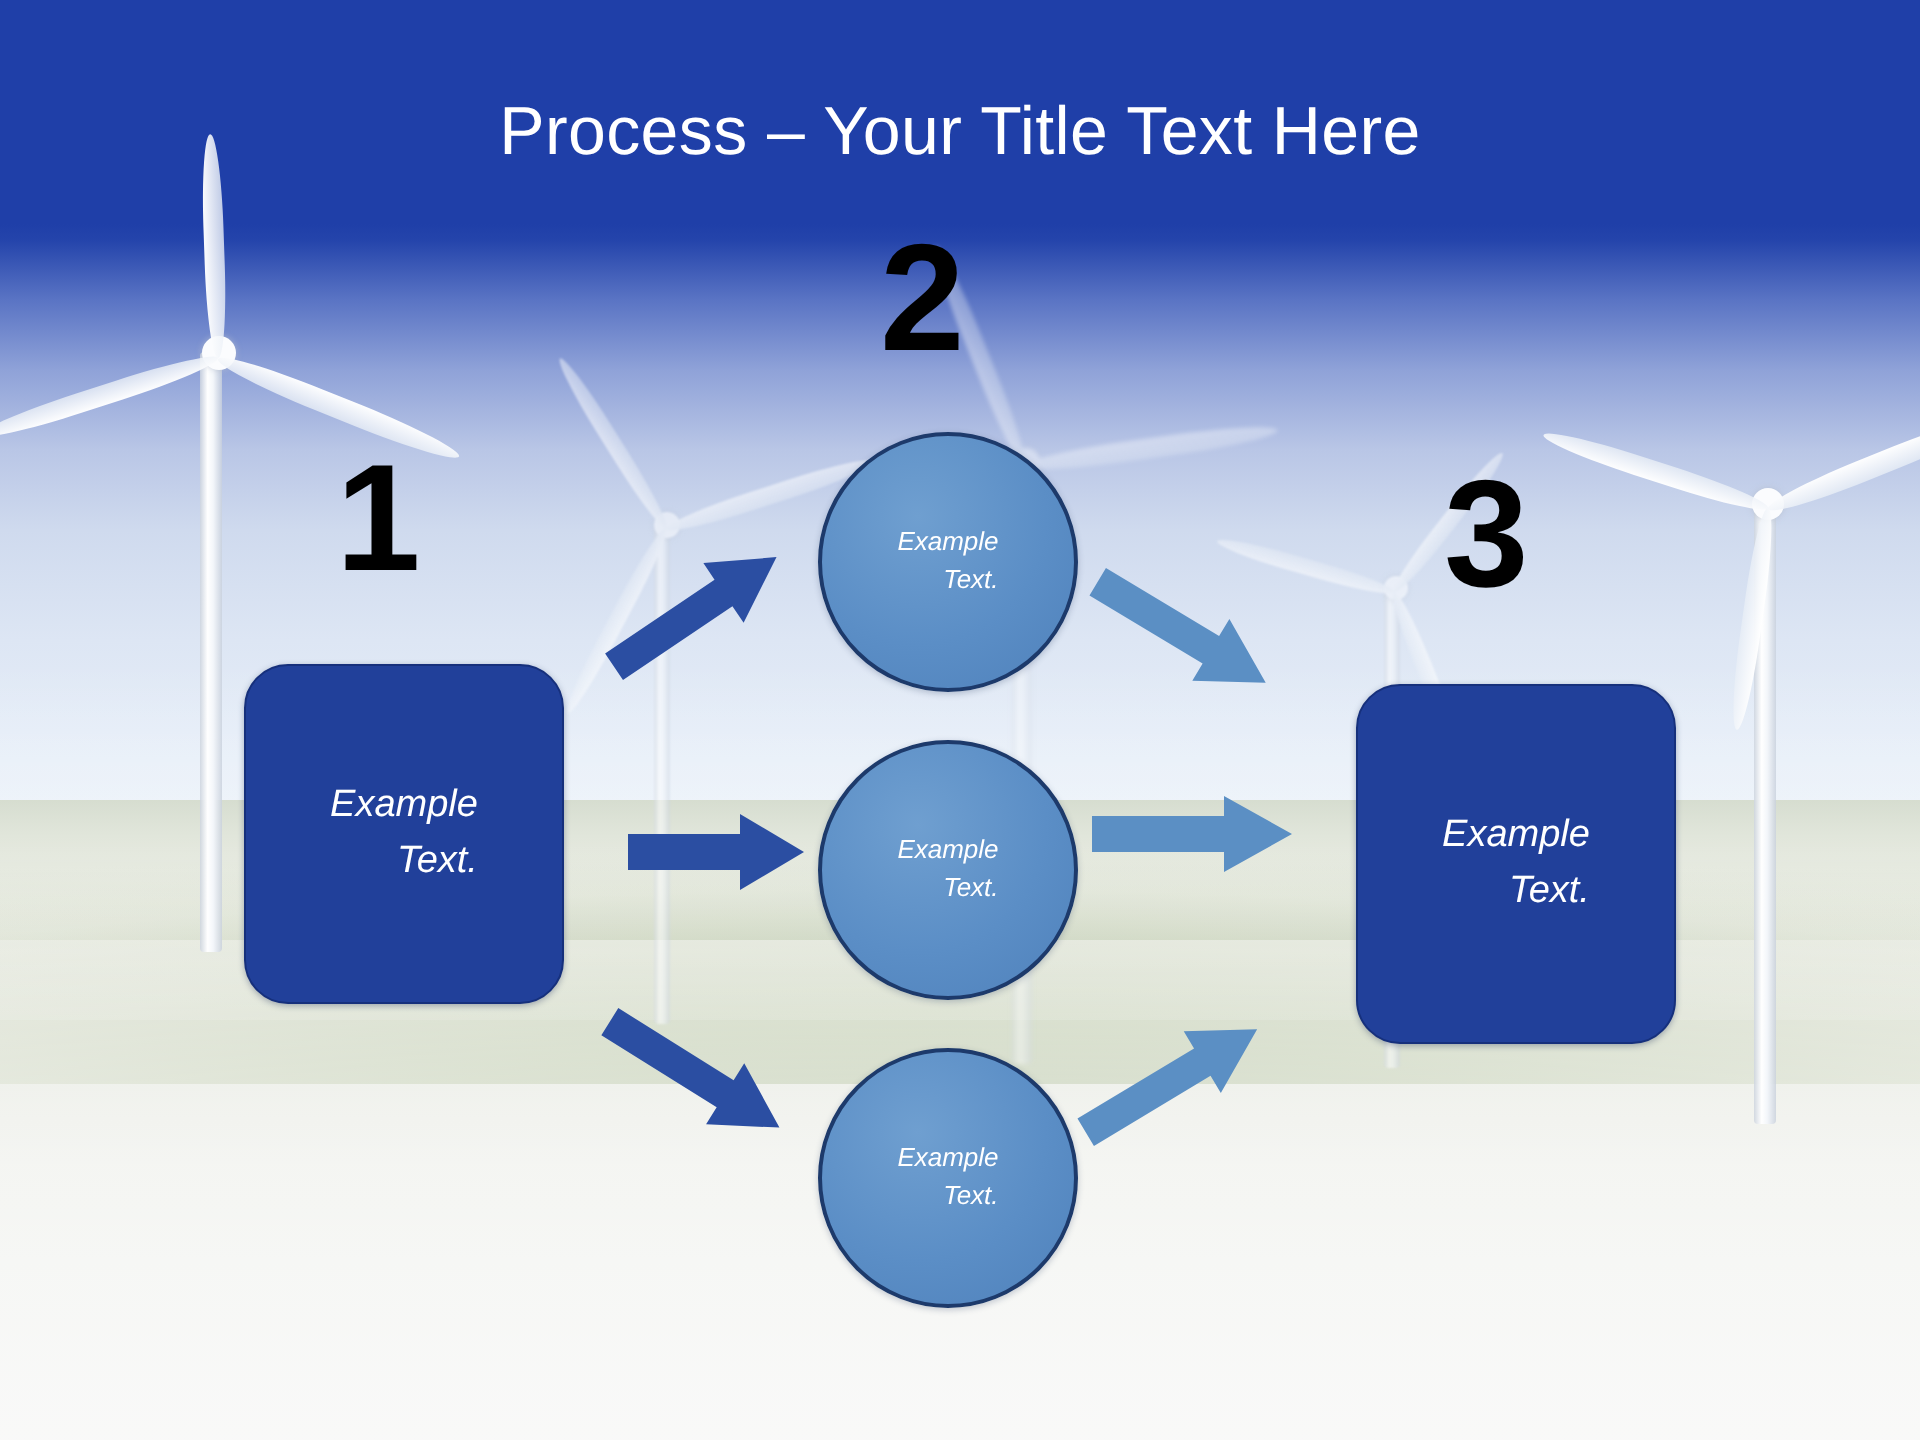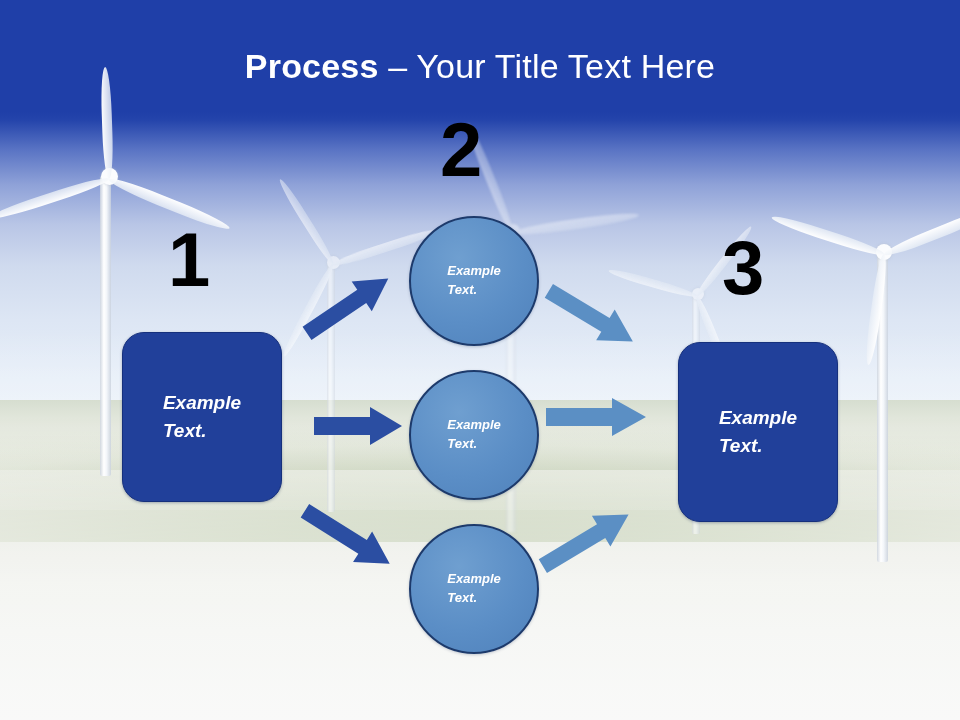--- a/index.html
+++ b/index.html
@@ -93,21 +93,21 @@
     position: absolute;
     left: 0; top: 46px;
     width: 960px;
     text-align: center;
     color: #ffffff;
     font-size: 34px;
     line-height: 40px;
     letter-spacing: .2px;
     white-space: nowrap;
   }
-  .title .strong { font-weight: bold; }
+  .title .strong { font-weight: normal; }
   .title .light  { font-weight: normal; }
 
   
   .step-num {
     position: absolute;
     color: #000000;
     font-weight: bold;
     font-size: 76px;
     line-height: 76px;
     font-family: "Liberation Sans", sans-serif;
@@ -122,23 +122,23 @@
     background: #21409A;
     border: 1.5px solid #16307c;
     border-radius: 22px;
     box-shadow: 0 1px 3px rgba(30,45,90,.35);
     display: flex;
     align-items: center;
     justify-content: center;
   }
   .box-text, .circle-text {
     color: #ffffff;
-    font-weight: bold;
+    font-weight: normal;
     font-style: italic;
-    text-align: left;
+    text-align: right;
     line-height: 1.45;
   }
   .box-text { font-size: 19px; }
   #box-left  { left: 122px; top: 332px; width: 158px; height: 168px; }
   #box-right { left: 678px; top: 342px; width: 158px; height: 178px; }
 
   
   .circle {
     position: absolute;
     width: 126px; height: 126px;

